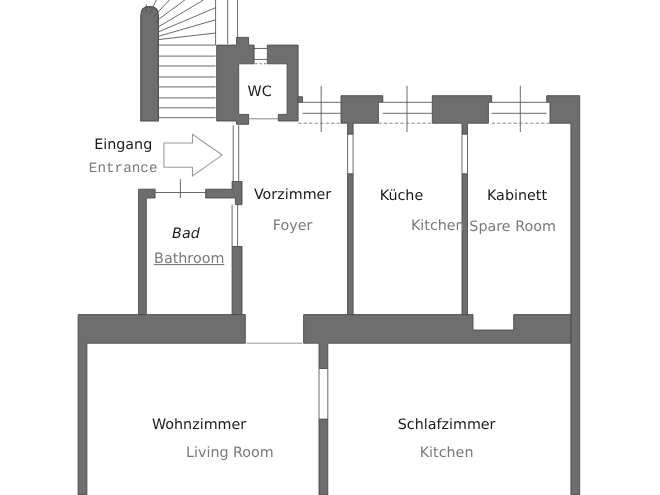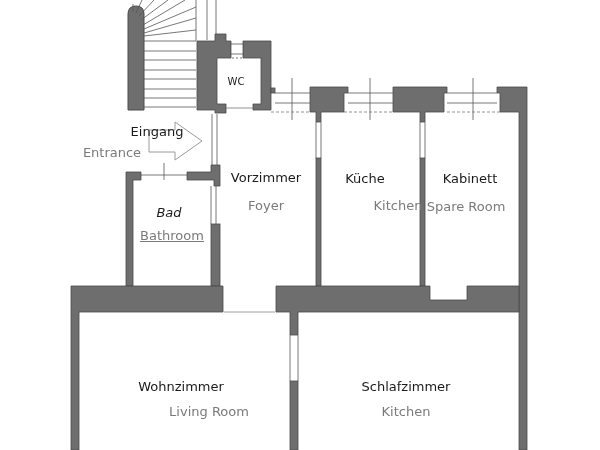--- a/index.html
+++ b/index.html
@@ -1,21 +1,21 @@
 <!DOCTYPE html>
 <html><head>
 <meta charset="utf-8">
 <style>
   html, body { margin: 0; padding: 0; background: #ffffff; }
   body { width: 600px; height: 450px; overflow: hidden; position: relative; }
   .plan { position: absolute; left: 0; top: 0; width: 600px; height: 450px; }
   .lbl { position: absolute; font-family: "DejaVu Sans", sans-serif; white-space: nowrap; transform: translateX(-50%); }
   .de { font-size: 13px; color: #1a1a1a; }
   .en { font-size: 13px; color: #7a7a7a; }
-  .wc { font-size: 10px; color: #1a1a1a; }
+  .wc { font-size: 13px; color: #1a1a1a; }
 </style>
 </head>
 <body>
 
 <svg class="plan" viewBox="0 0 600 450" width="600" height="450">
 
   <g>
     <path d="M128 14 Q128 6 136 6 Q144 6 144 14 L144 110 L128 110 Z" fill="#6e6e6e" stroke="#4a4a4a" stroke-width="1"></path>
     <g stroke="#555" stroke-width="0.8">
       <line x1="144" y1="41" x2="196" y2="41"></line>
@@ -105,22 +105,22 @@
   </g>
   <line x1="224" y1="312" x2="275" y2="312" stroke="#888" stroke-width="0.8"></line>
   <line x1="290" y1="335" x2="290" y2="381" stroke="#555" stroke-width="0.8"></line>
   <line x1="298" y1="335" x2="298" y2="381" stroke="#555" stroke-width="0.8"></line>
 
   <path d="M149 130 L175 130 L175 122 L202 141 L175 160 L175 152 L149 152 Z" fill="#fff" stroke="#9a9a9a" stroke-width="1"></path>
 </svg>
 
 <div class="lbl wc" style="left:236px; top:76px;">WC</div>
 
-<div class="lbl de" style="left:112px; top:124px;margin-left:45px;">Eingang</div>
-<div class="lbl en" style="left:112px; top:145px;">Entrance</div>
+<div class="lbl de" style="left:112px; top:124px;">Eingang</div>
+<div class="lbl en" style="left:112px; top:145px;font-family:Liberation Mono, monospace;">Entrance</div>
 
 <div class="lbl de" style="left:266px; top:170px;">Vorzimmer</div>
 <div class="lbl en" style="left:266px; top:198px;">Foyer</div>
 
 <div class="lbl de" style="left:365px; top:171px;">Küche</div>
 <div class="lbl en" style="left:364px; top:198px;margin-left:34px;">Kitchen</div>
 
 <div class="lbl de" style="left:470px; top:171px;">Kabinett</div>
 <div class="lbl en" style="left:466px; top:199px;">Spare Room</div>
 

